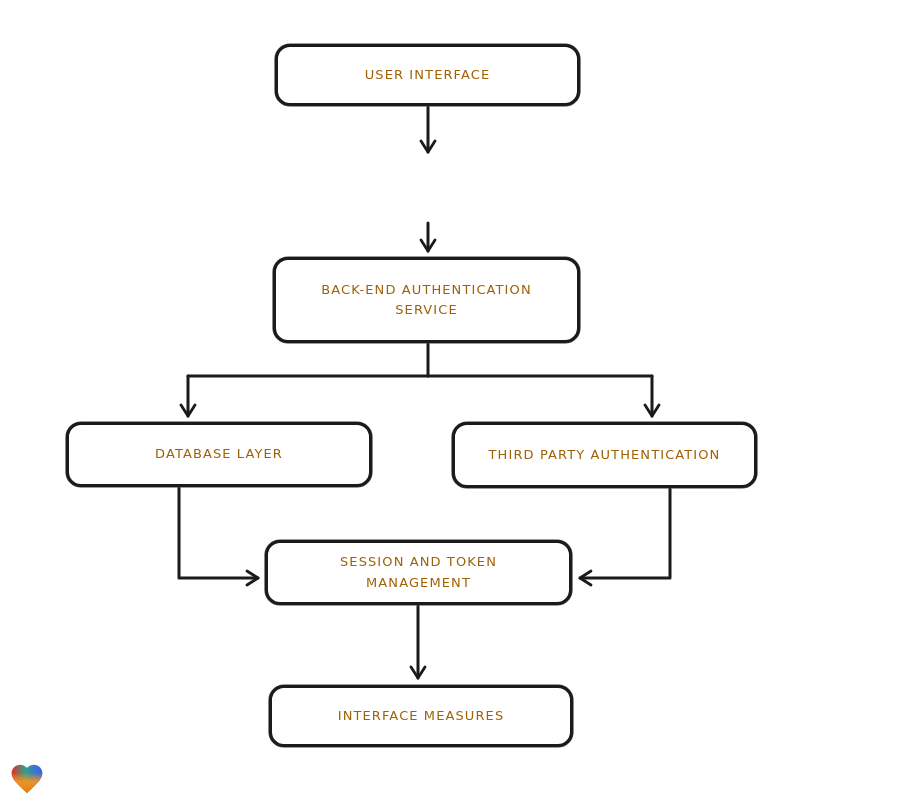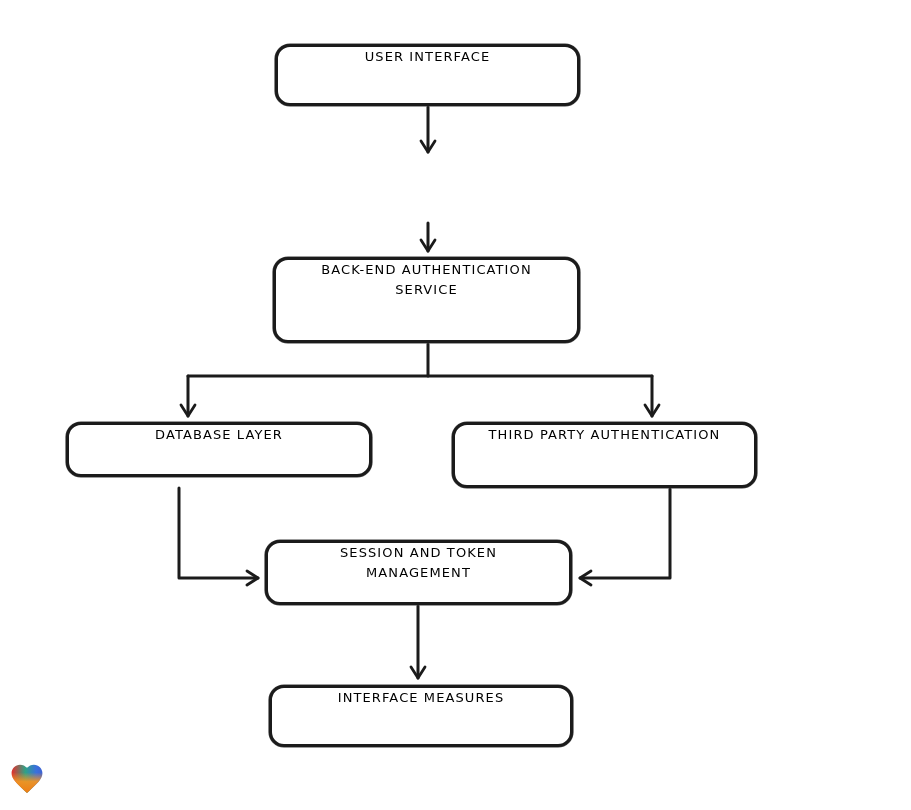--- a/index.html
+++ b/index.html
@@ -20,34 +20,34 @@
     width: 911px; height: 810px;
     pointer-events: none;
   }
 
   .node {
     position: absolute;
     background: #ffffff;
     border: 3px solid #1b1b1b;
     border-radius: 15px;
     display: flex;
-    align-items: flex-start;
+    align-items: center;
     justify-content: center;
     text-align: center;
     font-size: 13px;
     letter-spacing: 1.1px;
     line-height: 1.55;
-    color: #000000;
+    color: #a16207;
     box-shadow: 0 0 0 0.6px #3a3a3a;
   }
 
   .n1 { left: 275px; top: 44px;  width: 305px; height: 62px; }
   .n2 { left: 273px; top: 158px; width: 307px; height: 64px; }
   .n3 { left: 273px; top: 257px; width: 307px; height: 86px; padding: 0 45px; }
-  .n4 { left: 66px;  top: 422px; width: 306px; height: 55px; }
+  .n4 { left: 66px;  top: 422px; width: 306px; height: 65px; }
   .n5 { left: 452px; top: 422px; width: 305px; height: 66px; }
   .n6 { left: 265px; top: 540px; width: 307px; height: 65px; padding: 0 52px; }
   .n7 { left: 269px; top: 685px; width: 304px; height: 62px; }
 
   .heart-logo {
     position: absolute;
     left: 8px; top: 760px;
     width: 38px; height: 37px;
   }
 </style>

